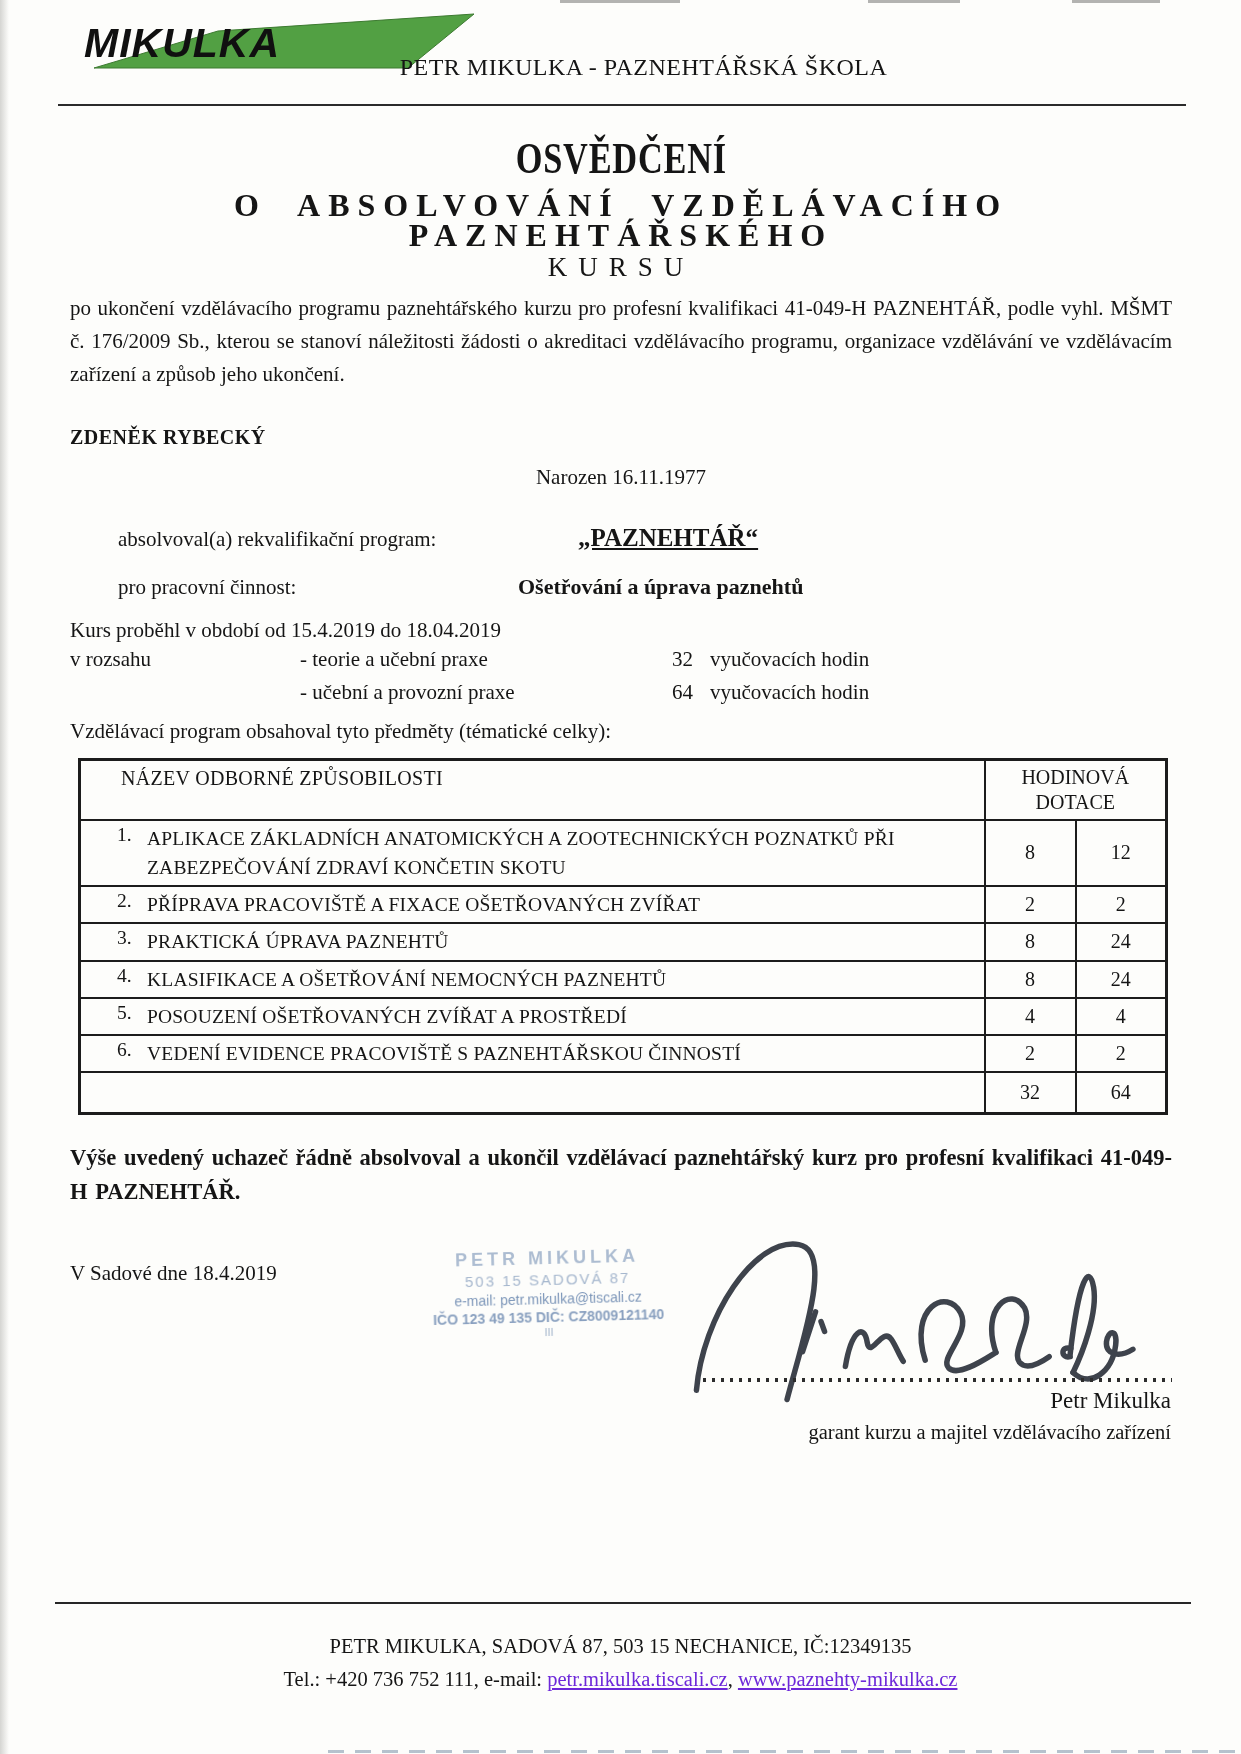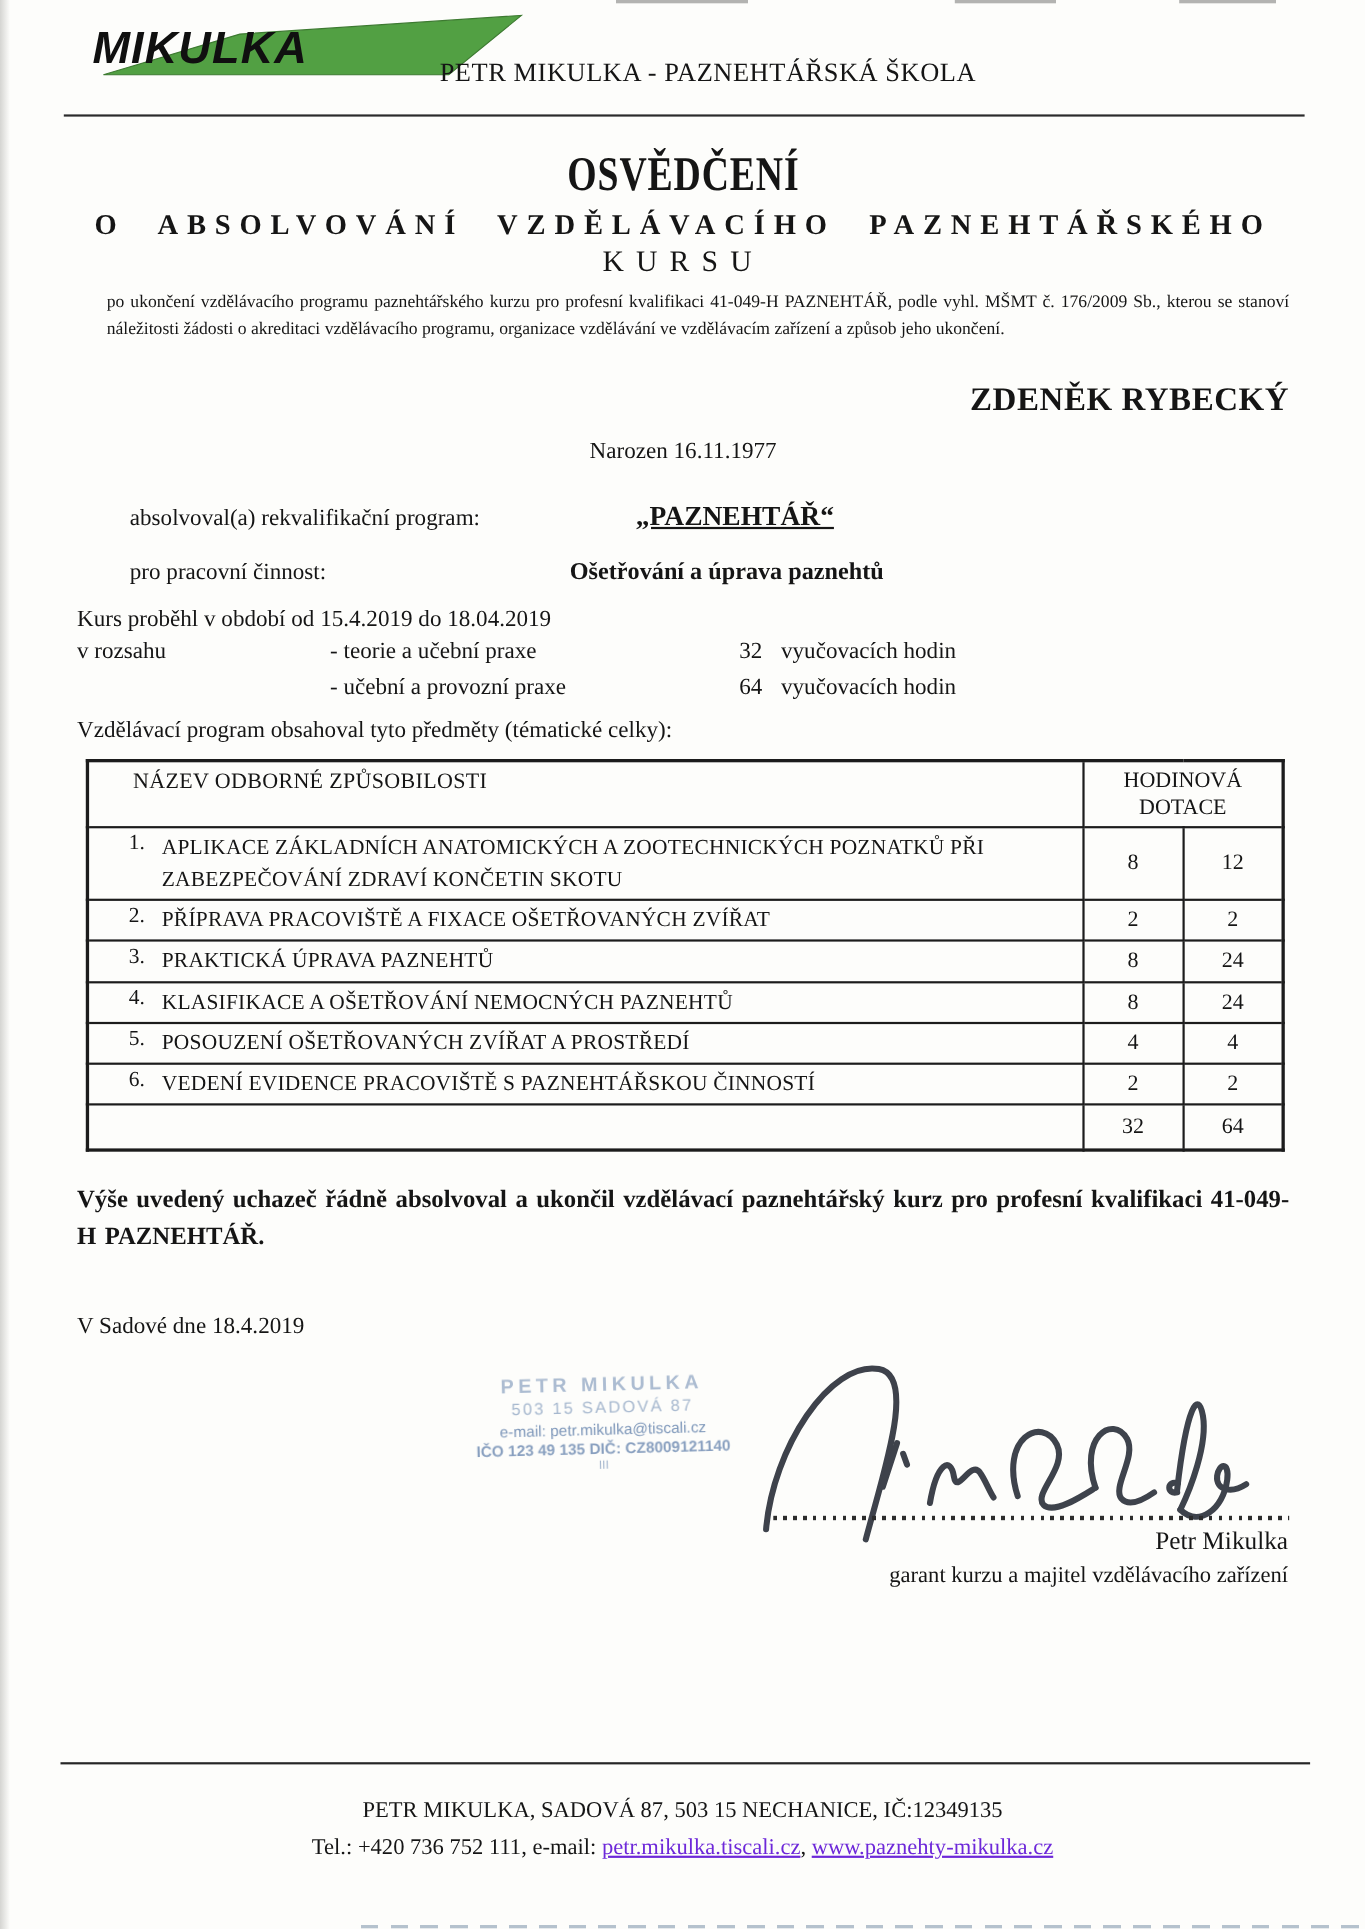--- a/index.html
+++ b/index.html
@@ -22,24 +22,24 @@
   .logo-word{position:absolute;left:8px;top:14px;font-family:"Liberation Sans","DejaVu Sans",sans-serif;
              font-style:italic;font-weight:bold;font-size:41px;letter-spacing:1px;color:#101010;}
   .school{position:absolute;top:54px;left:0;width:100%;text-align:center;font-size:24px;
           letter-spacing:.5px;text-indent:46px;}
   .rule{position:absolute;left:58px;right:55px;top:104px;border-top:2px solid #2b2b2b;}
 
   
   .content{position:absolute;left:70px;right:69px;top:110px;}
   .cert-title{margin:26px 0 0;text-align:center;font-size:44px;font-weight:bold;line-height:46px;}
   .cert-title span{display:inline-block;transform:scaleX(.78);letter-spacing:1px;}
-  .sub1{margin-top:8px;text-align:center;font-size:26px;font-weight:bold;letter-spacing:8px;word-spacing:16px;line-height:30px;}
+  .sub1{margin-top:8px;text-align:center;font-size:32px;font-weight:bold;letter-spacing:8px;word-spacing:16px;line-height:30px;}
   .sub2{margin-top:2px;text-align:center;font-size:27px;font-weight:normal;letter-spacing:11px;line-height:30px;}
-  .intro{margin-top:10px;font-size:16px;line-height:1.58;text-align:justify;margin-left:27px;}
-  .grad-name{margin-top:34px;text-align:right;font-size:30px;font-weight:bold;letter-spacing:.5px;}
+  .intro{margin-top:10px;font-size:21px;line-height:1.58;text-align:justify;}
+  .grad-name{margin-top:34px;text-align:left;font-size:20px;font-weight:bold;letter-spacing:.5px;}
   .born{margin-top:16px;text-align:center;font-size:21px;}
   .labelrow{display:flex;margin-top:34px;font-size:21px;align-items:baseline;}
   .labelrow .lab{flex:0 0 460px;margin-left:48px;}
   .labelrow.occ{margin-top:22px;}
   .labelrow.occ .lab{flex:0 0 400px;}
   .val-strong{font-size:25px;font-weight:bold;text-decoration:underline;}
   .val-strong2{font-size:22px;font-weight:bold;}
   .period{margin-top:18px;font-size:21px;}
   .scoperow{display:grid;grid-template-columns:230px 372px auto;font-size:21px;line-height:33px;}
   .scoperow .h{display:inline-block;min-width:28px;}

